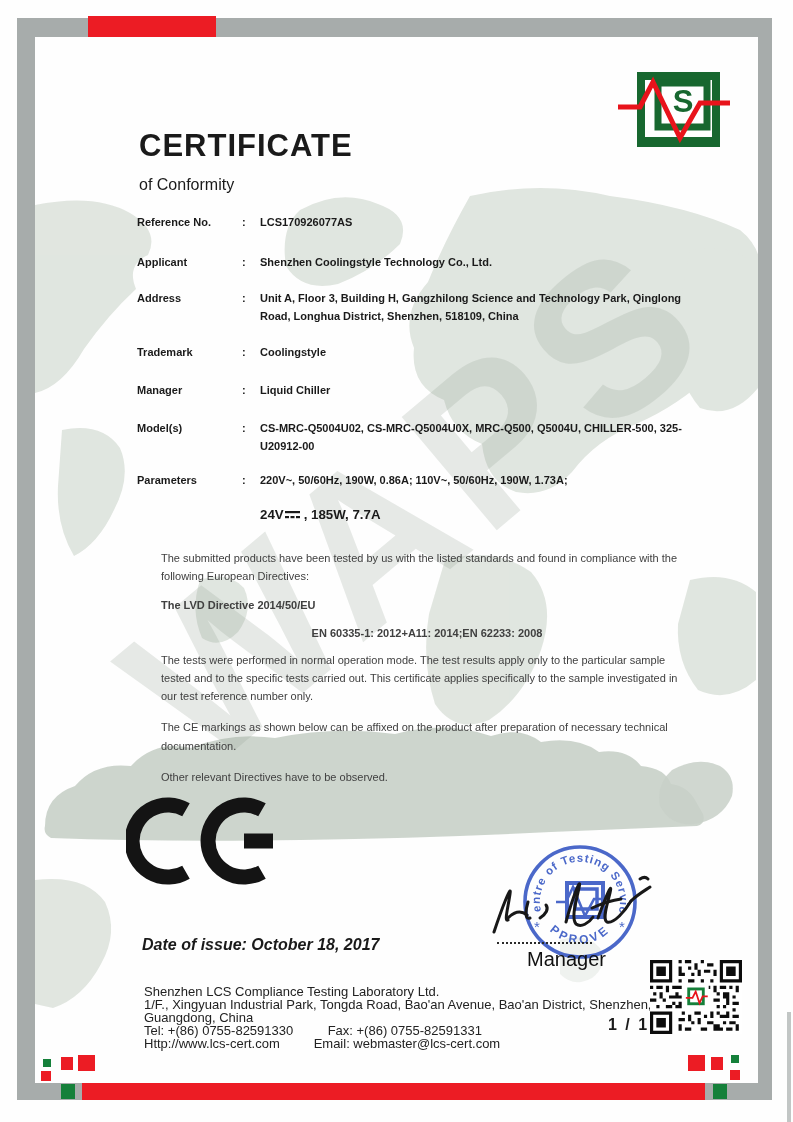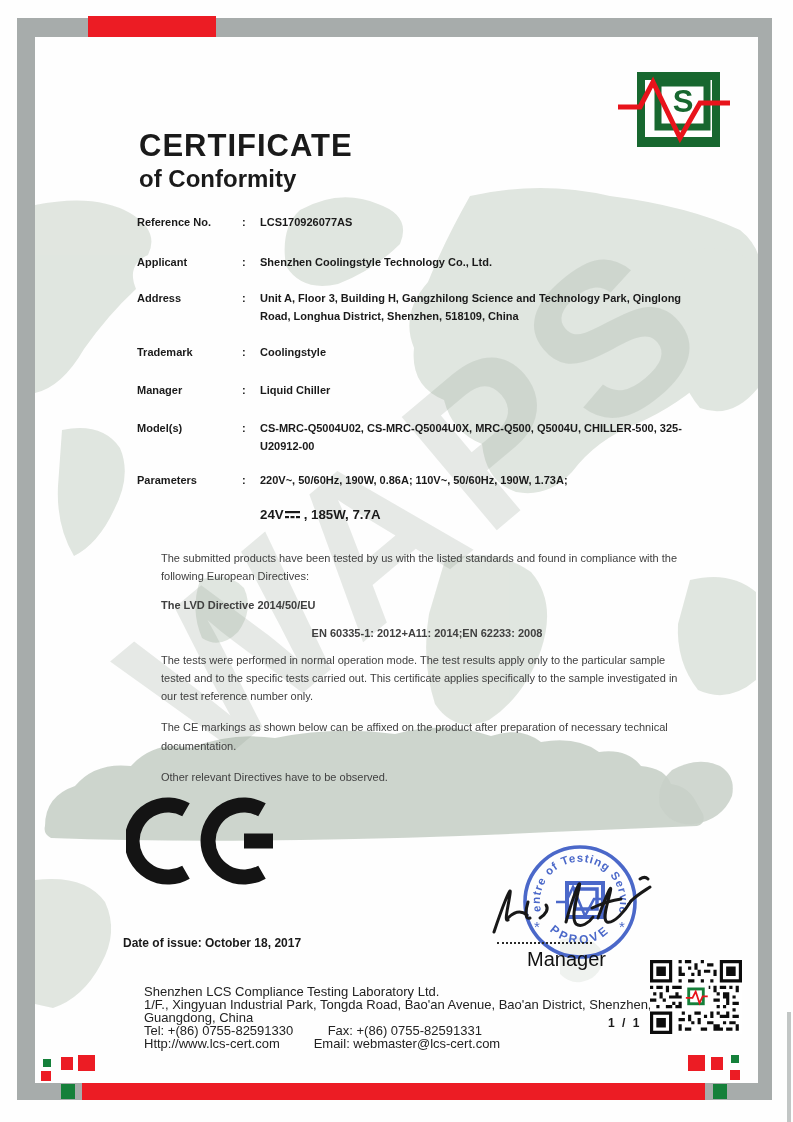--- a/index.html
+++ b/index.html
@@ -11,39 +11,39 @@
          border-width:19px 14px 17px 18px;box-sizing:border-box;z-index:3;}
   .top-red{left:88px;top:16px;width:128px;height:21px;background:#ec1c24;z-index:4;}
   .sq{position:absolute;z-index:5;}
   .red{background:#ec1c24;} .green{background:#15803a;}
   
   .artlayer{left:0;top:0;width:793px;height:1122px;z-index:1;}
   .wmlayer{left:0;top:0;width:793px;height:1122px;z-index:2;}
   .content{z-index:6;}
   
   .title{font-size:31px;font-weight:bold;letter-spacing:1px;line-height:32px;}
-  .subtitle{font-size:24px;font-weight:bold;margin-top:3px;}
+  .subtitle{font-size:16px;font-weight:normal;margin-top:14px;}
   
   .fields{left:137px;top:213px;width:545px;}
   .frow{display:flex;font-size:11px;font-weight:bold;line-height:18px;}
   .flabel{width:105px;flex:none;}
   .fcolon{width:18px;flex:none;}
   .fvalue{width:422px;flex:none;}
   .mb22{margin-bottom:22px;}.mb18{margin-bottom:18px;}.mb20{margin-bottom:20px;align-items:flex-end;}.mb16{margin-bottom:16px;}
   .pline2{margin-top:18px;margin-left:123px;font-size:13.3px;font-weight:bold;}
   .dcsym{display:inline-block;vertical-align:-1px;margin:0 3px 0 1px;}
   
   .paras{left:137px;top:549px;width:532px;font-size:11px;line-height:18.2px;color:#404040;margin-left:24px;}
   .bold{font-weight:bold;}
   .mt11{margin-top:11px;} .mt9{margin-top:9px;} .mt13{margin-top:13px;}
   .enrow{display:flex;justify-content:center;font-weight:bold;}
-  .date{left:123px;top:936px;font-size:12px;font-weight:bold;}
+  .date{left:142px;top:936px;font-size:16px;font-weight:bold;font-style:italic;}
   .manager{left:527px;top:948px;font-size:20px;color:#111;}
   .dotline{left:497px;top:928px;width:95px;height:14px;border-bottom:2.5px dotted #2a2a2a;}
-  .pagenum{left:608px;top:1016px;font-size:12px;font-weight:bold;letter-spacing:2px;}
+  .pagenum{left:608px;top:1016px;font-size:16px;font-weight:bold;letter-spacing:2px;}
   
   .footer{left:144px;top:985px;width:532px;font-size:13px;line-height:13px;color:#222;}
   .fcols span.c1{display:inline-block;width:180px;}
   .fcols2 span.c1{display:inline-block;width:166px;}
   .scanline{left:787px;top:1012px;width:4px;height:110px;background:#b3b8b7;opacity:.8;z-index:4;}
 </style>
 </head>
 <body>
 
 <div class="page">

